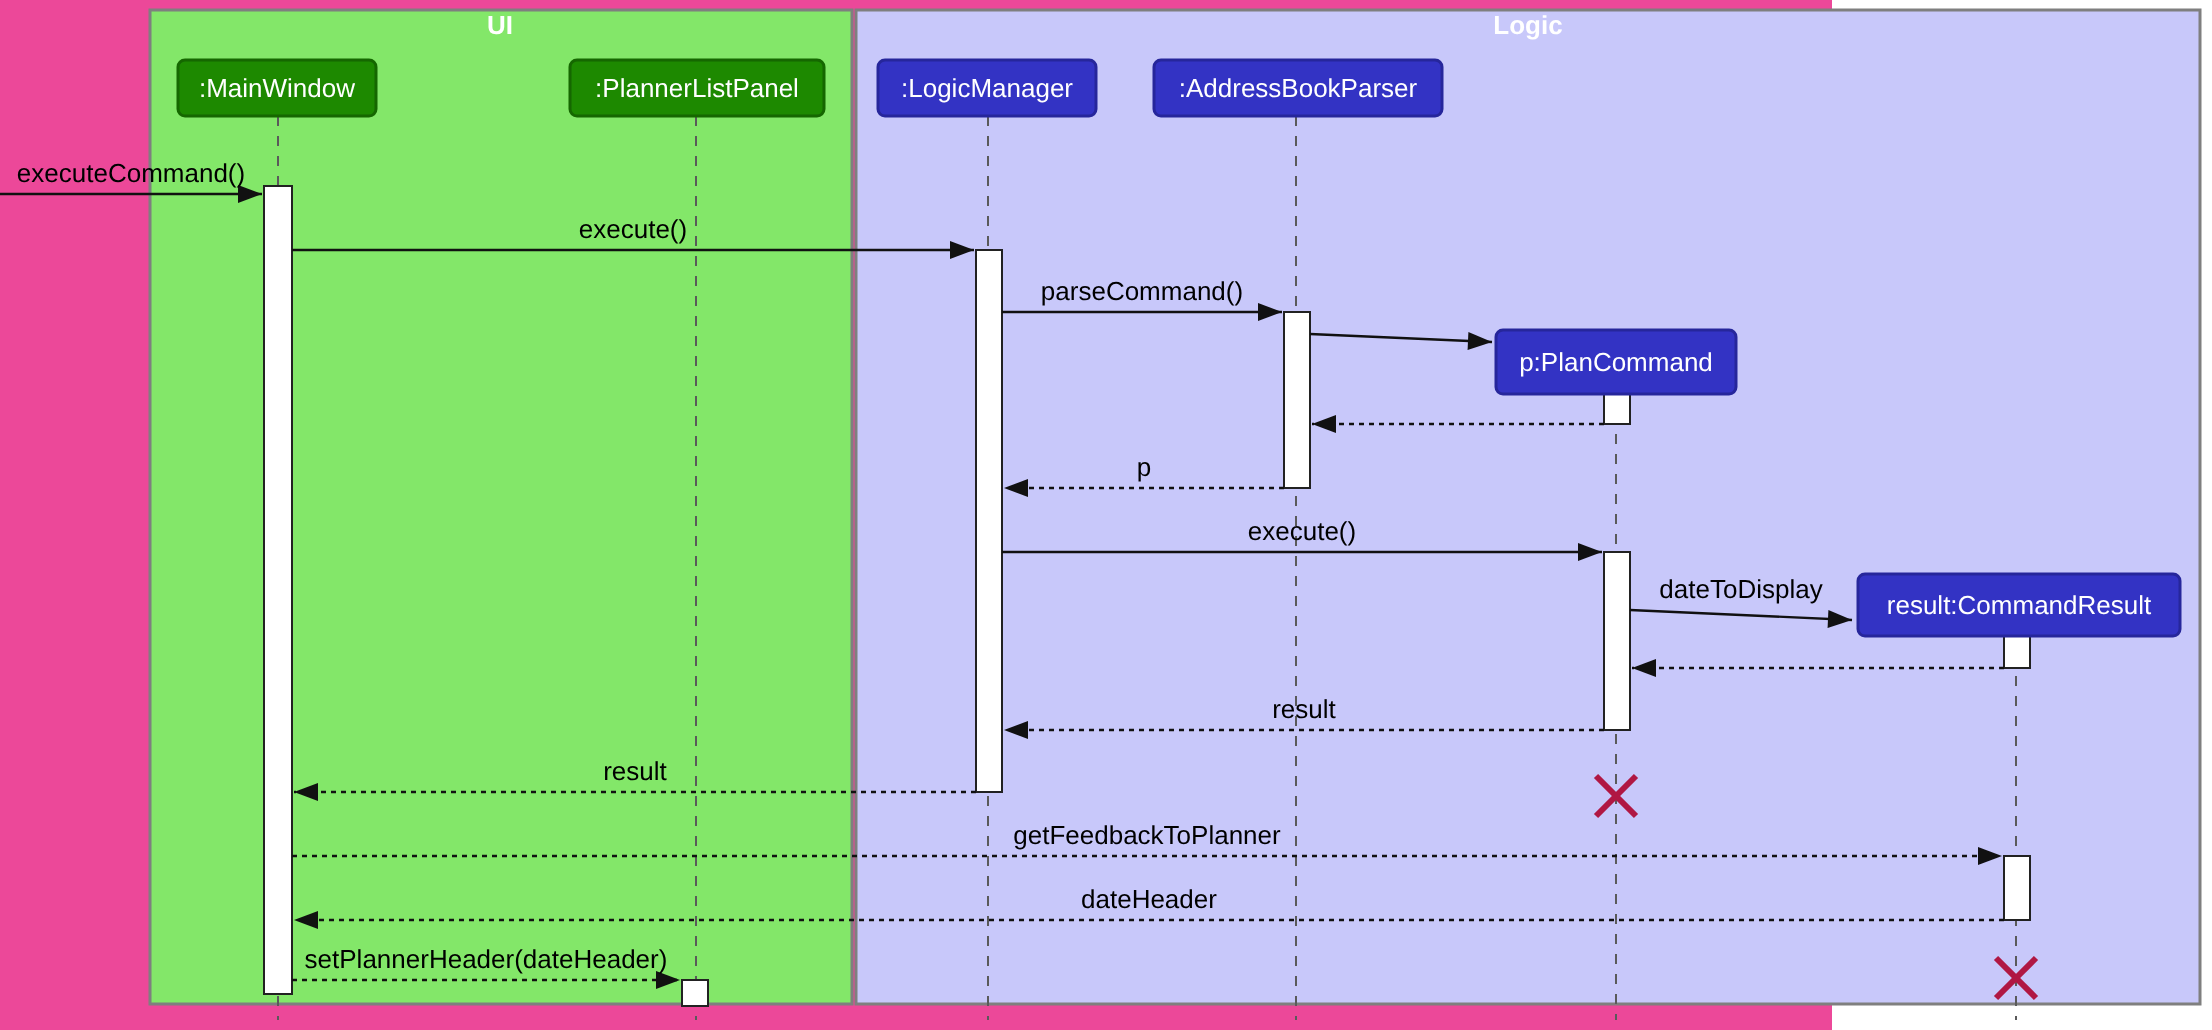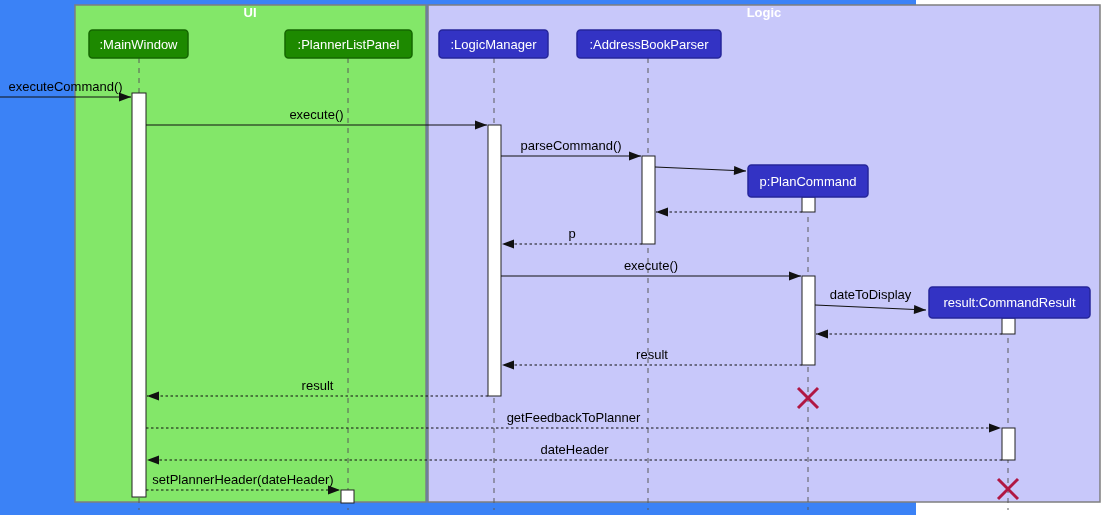--- a/index.html
+++ b/index.html
@@ -5,21 +5,21 @@
   html, body {
     margin: 0; padding: 0;
     width: 1106px; height: 515px;
     background: #ffffff;
     overflow: hidden;
     font-family: "Liberation Sans", sans-serif;
   }
   #diagram-root {
     position: relative;
     width: 916px; height: 515px;
-    background: #3b82f6;
+    background: #ec4899;
   }
   svg text {
     font-family: "Liberation Sans", sans-serif;
   }
 </style>
 </head>
 <body>
 
 <div id="diagram-root">
   <svg id="seq-svg" width="1106" height="515" viewBox="0 0 1106 515" xmlns="http://www.w3.org/2000/svg">

